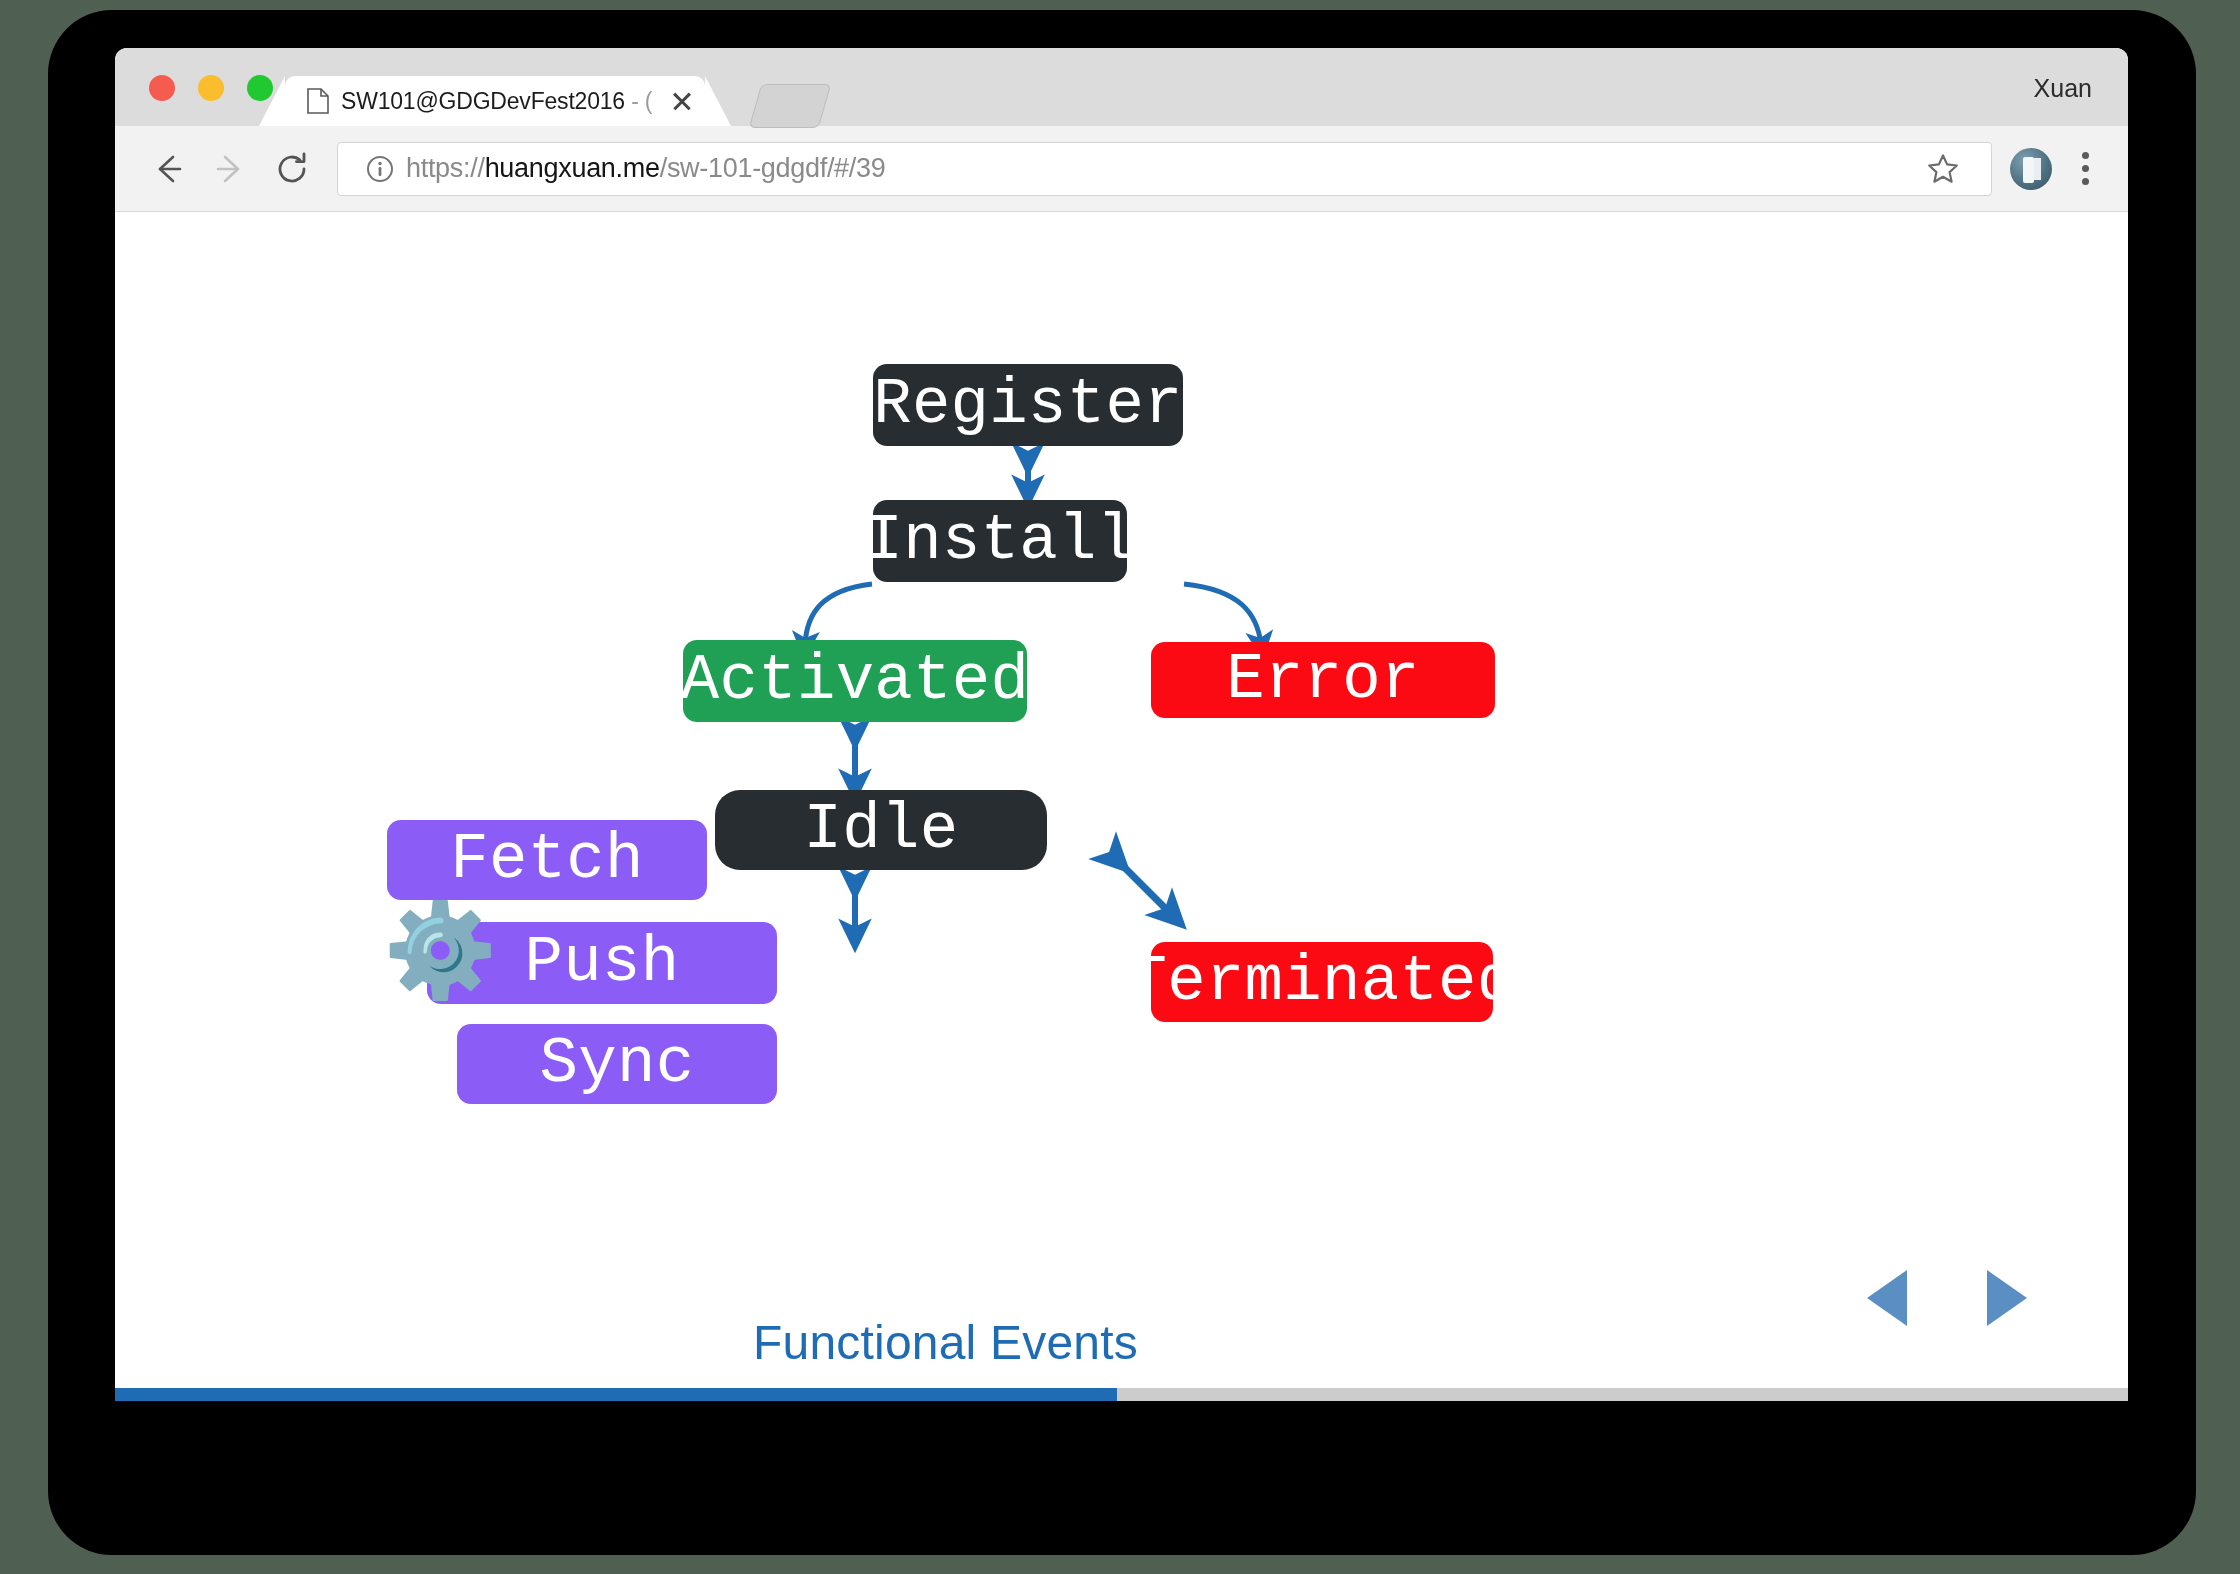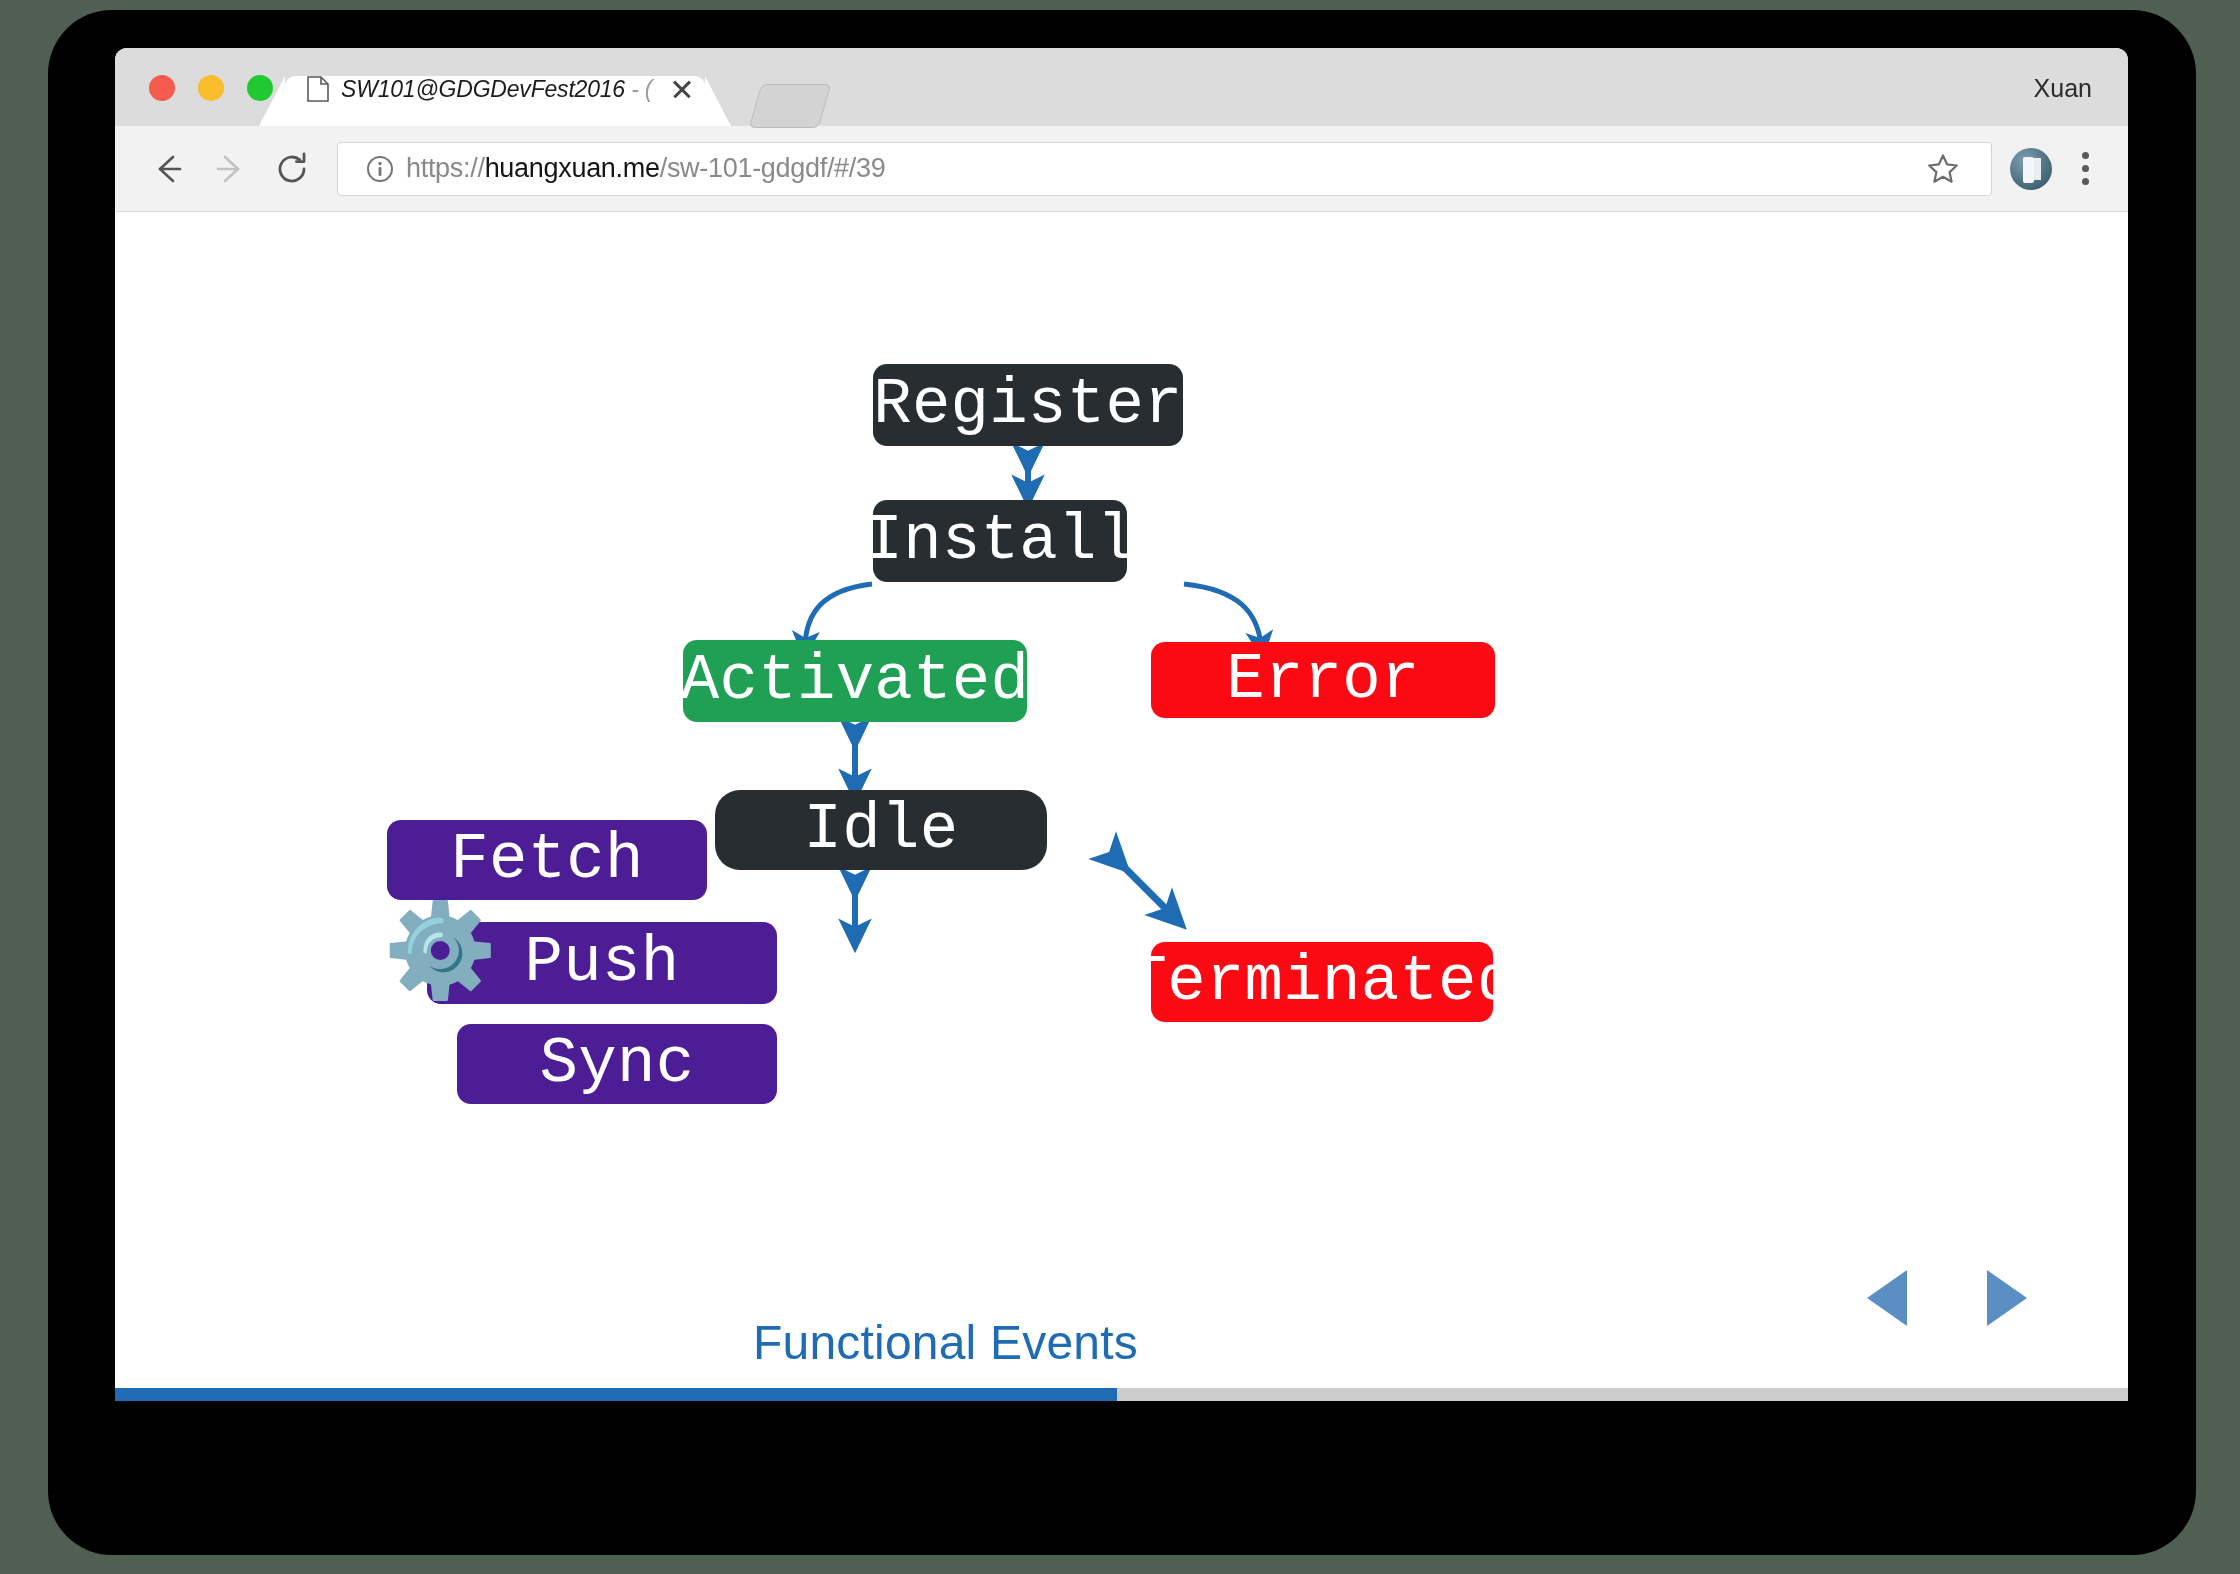--- a/index.html
+++ b/index.html
@@ -53,24 +53,23 @@
   .dot.yellow { background: #f9bd2e; }
   .dot.green  { background: #21c930; }
 
   .tab {
     position: absolute;
     left: 170px; top: 28px;
     width: 420px; height: 50px;
     background: #fff;
     border-radius: 10px 10px 0 0;
     display: flex;
-    align-items: flex-start;
+    align-items: center;
     padding: 0 10px 0 22px;
     box-sizing: border-box;
-    font-style: italic;
   }
   .tab:before {
     content: "";
     position: absolute;
     left: -26px; bottom: 0;
     width: 0; height: 0;
     border-bottom: 50px solid #fff;
     border-left: 26px solid transparent;
   }
   .tab:after {
@@ -212,21 +211,21 @@
     color: #fff;
     font-size: 64px;
     font-family: Liberation Mono, monospace;
     letter-spacing: 0.3px;
     box-sizing: border-box;
     white-space: nowrap;
   }
   .node.dark  { background: #282d31; }
   .node.green { background: #1fa054; }
   .node.red   { background: #fb0a14; }
-  .node.blue  { background: #4c1d95; }
+  .node.blue  { background: #8b5cf6; }
 
   .gear {
     position: absolute;
     font-size: 92px;
     line-height: 1;
     z-index: 12;
     user-select: none;
   }
 
   .arrow-svg { position: absolute; left:0; top:0; pointer-events:none; }

